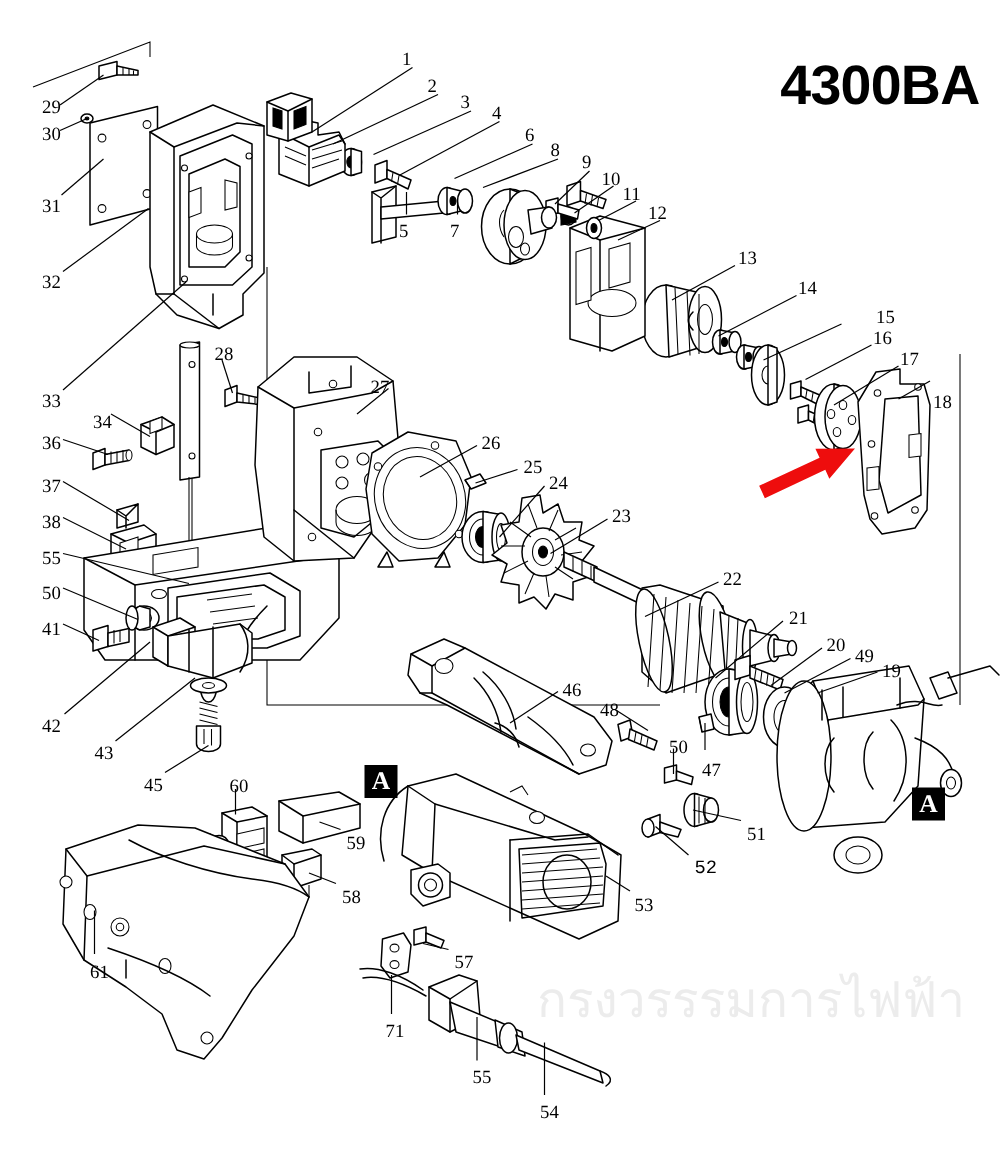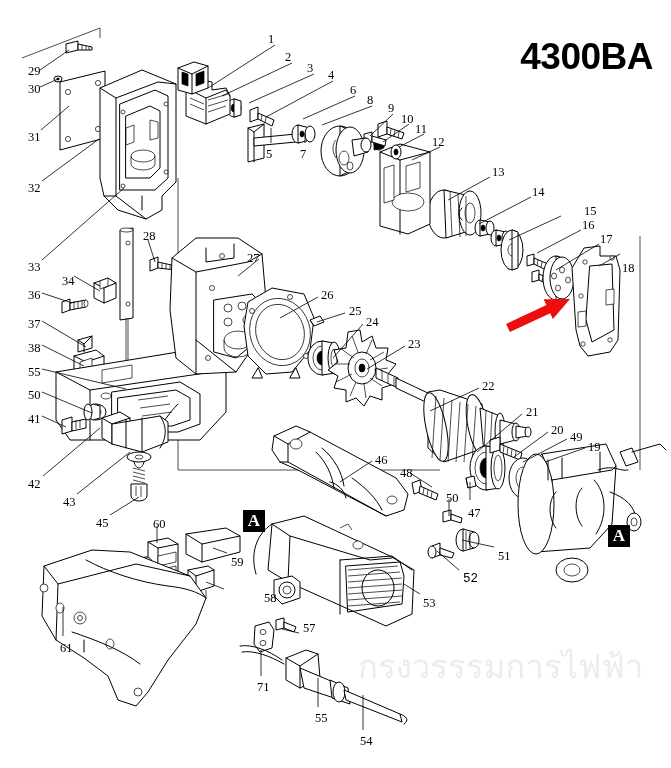--- a/index.html
+++ b/index.html
@@ -647,22 +647,22 @@
       <div class="num" style="left: 468px; top: 507px;">47</div>
       <div class="num" style="left: 400px; top: 467px;">48</div>
       <div class="num" style="left: 570px; top: 431px;">49</div>
       <div class="num" style="left: 446px; top: 492px;">50</div>
       <div class="num" style="left: 498px; top: 550px;">51</div>
       <div class="num" style="left: 463px; top: 573px; font-family: Liberation Mono, monospace;">52</div>
       <div class="num" style="left: 423px; top: 597px;">53</div>
       <div class="num" style="left: 360px; top: 735px;">54</div>
       <div class="num" style="left: 315px; top: 712px;">55</div>
       <div class="num" style="left: 257px; top: 681px;">71</div>
-      <div class="num" style="left: 303px; top: 622px;">57</div>
-      <div class="num" style="left: 228px; top: 592px; margin-left: 36px;">58</div>
+      <div class="num" style="left: 303px; top: 635px;">57</div>
+      <div class="num" style="left: 228px; top: 592px;">58</div>
       <div class="num" style="left: 231px; top: 556px;">59</div>
       <div class="num" style="left: 153px; top: 518px;">60</div>
       <div class="num" style="left: 60px; top: 642px;">61</div>
     </div>
 
   <div id="flags">
       <div class="flag" style="left: 243px; top: 510px;">A</div>
       <div class="flag" style="left: 608px; top: 525px;">A</div>
     </div>
 

